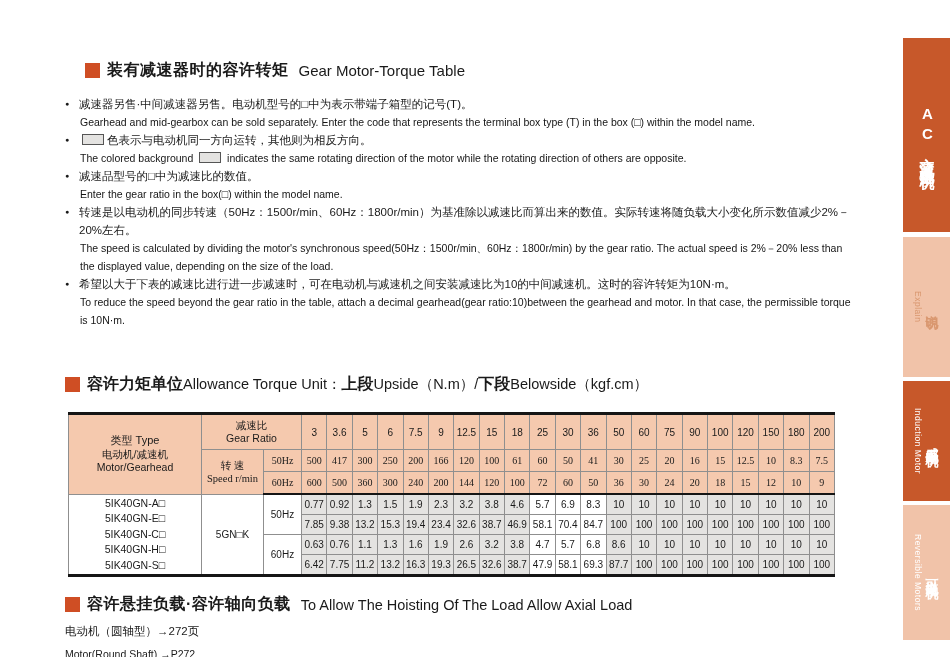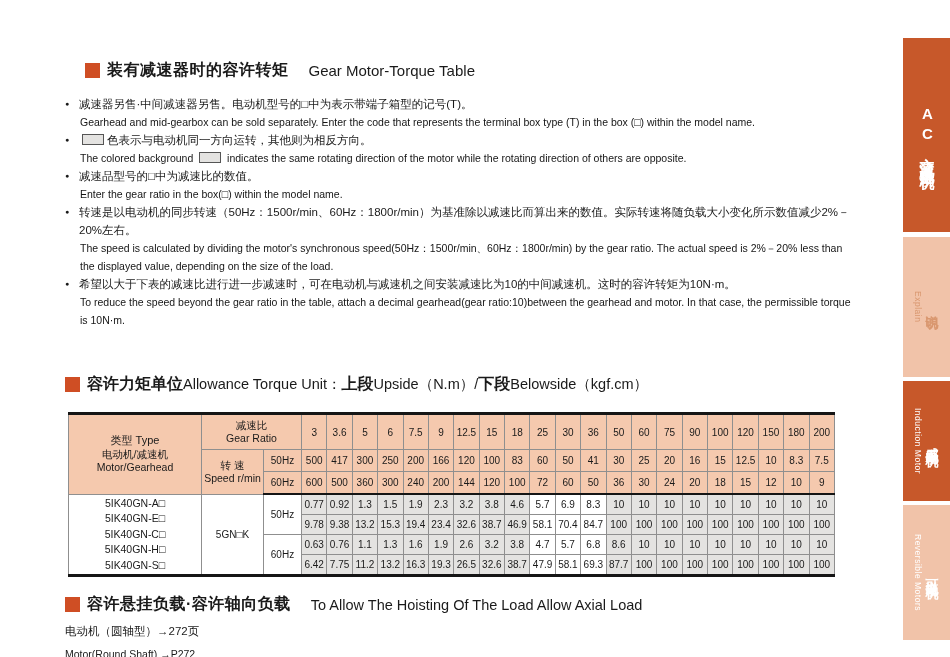--- a/index.html
+++ b/index.html
@@ -7,40 +7,40 @@
     width:950px;height:657px;background:#ffffff;
     font-family:"Liberation Sans","DejaVu Sans",sans-serif;
     color:#1a1a1a;position:relative;overflow:hidden;
   }
   .page{position:absolute;inset:0;}
 
   
   .sec-title{position:absolute;left:65px;display:flex;align-items:center;white-space:nowrap;}
   .sq{width:15px;height:15px;background:#cf4e24;margin-right:7px;flex:0 0 auto;}
   .t-zh{font-weight:bold;font-size:16px;letter-spacing:.5px;}
-  .t-en{font-size:15px;margin-left:20px;}
+  .t-en{font-size:15px;margin-left:10px;}
   .t-zh-in{font-weight:bold;font-size:16px;}
   .t-en-in{font-weight:normal;font-size:14.5px;}
 
   
   .bullets{position:absolute;left:65px;top:95px;width:790px;}
   .b-zh{font-size:11.5px;line-height:18px;position:relative;padding-left:14px;}
   .b-zh .dot{position:absolute;left:0;top:0;font-size:7px;line-height:18px;}
   .b-en{font-size:10.5px;line-height:18px;padding-left:15px;color:#151515;}
   .color-box{display:inline-block;width:20px;height:9px;background:#e4e3e1;
              border:1px solid #555;vertical-align:-1px;margin:0 3px;}
 
   
   table.tq{position:absolute;left:68px;top:412px;width:767px;border-collapse:collapse;table-layout:fixed;
            border-top:3px solid #151515;border-bottom:3px solid #151515;}
   table.tq td{border:1px solid #8f8f8f;text-align:center;vertical-align:middle;
               padding:0;font-size:10px;overflow:hidden;}
   table.tq .hdr{background:#f5c9ae;}
   table.tq tr.r-ratio td{height:34px;}
-  table.tq tr.r-speed td{height:21px;}
+  table.tq tr.r-speed td{height:21px;font-family:Liberation Serif, serif;}
   table.tq tr.r-body td{height:19px;}
   table.tq tr.r-speed60 td{border-bottom:2px solid #151515;}
   .c-type div{line-height:13.5px;font-size:10.5px;}
   .c-type .l1{font-size:11px;}
   .lbl2{line-height:13px;font-size:10.5px;}
   .c-models div{line-height:15.5px;font-size:10.5px;}
   .c-gearhead{font-size:10.5px;}
   td.shade{background:#e4e3e1;}
   td.num{font-size:10px;}
 
@@ -171,21 +171,21 @@
         </td>
         <td class="hdr">50Hz</td>
       <td class="num hdr">500</td>
           <td class="num hdr">417</td>
           <td class="num hdr">300</td>
           <td class="num hdr">250</td>
           <td class="num hdr">200</td>
           <td class="num hdr">166</td>
           <td class="num hdr">120</td>
           <td class="num hdr">100</td>
-          <td class="num hdr">83</td>
+          <td class="num hdr">61</td>
           <td class="num hdr">60</td>
           <td class="num hdr">50</td>
           <td class="num hdr">41</td>
           <td class="num hdr">30</td>
           <td class="num hdr">25</td>
           <td class="num hdr">20</td>
           <td class="num hdr">16</td>
           <td class="num hdr">15</td>
           <td class="num hdr">12.5</td>
           <td class="num hdr">10</td>
@@ -242,21 +242,21 @@
           <td class="num shade">10</td>
           <td class="num shade">10</td>
           <td class="num shade">10</td>
           <td class="num shade">10</td>
           <td class="num shade">10</td>
           <td class="num shade">10</td>
           <td class="num shade">10</td>
           <td class="num shade">10</td>
         </tr>
       <tr class="r-body" id="row-b2">
-          <td class="num shade">9.78</td>
+          <td class="num shade">7.85</td>
           <td class="num shade">9.38</td>
           <td class="num shade">13.2</td>
           <td class="num shade">15.3</td>
           <td class="num shade">19.4</td>
           <td class="num shade">23.4</td>
           <td class="num shade">32.6</td>
           <td class="num shade">38.7</td>
           <td class="num shade">46.9</td>
           <td class="num">58.1</td>
           <td class="num">70.4</td>

